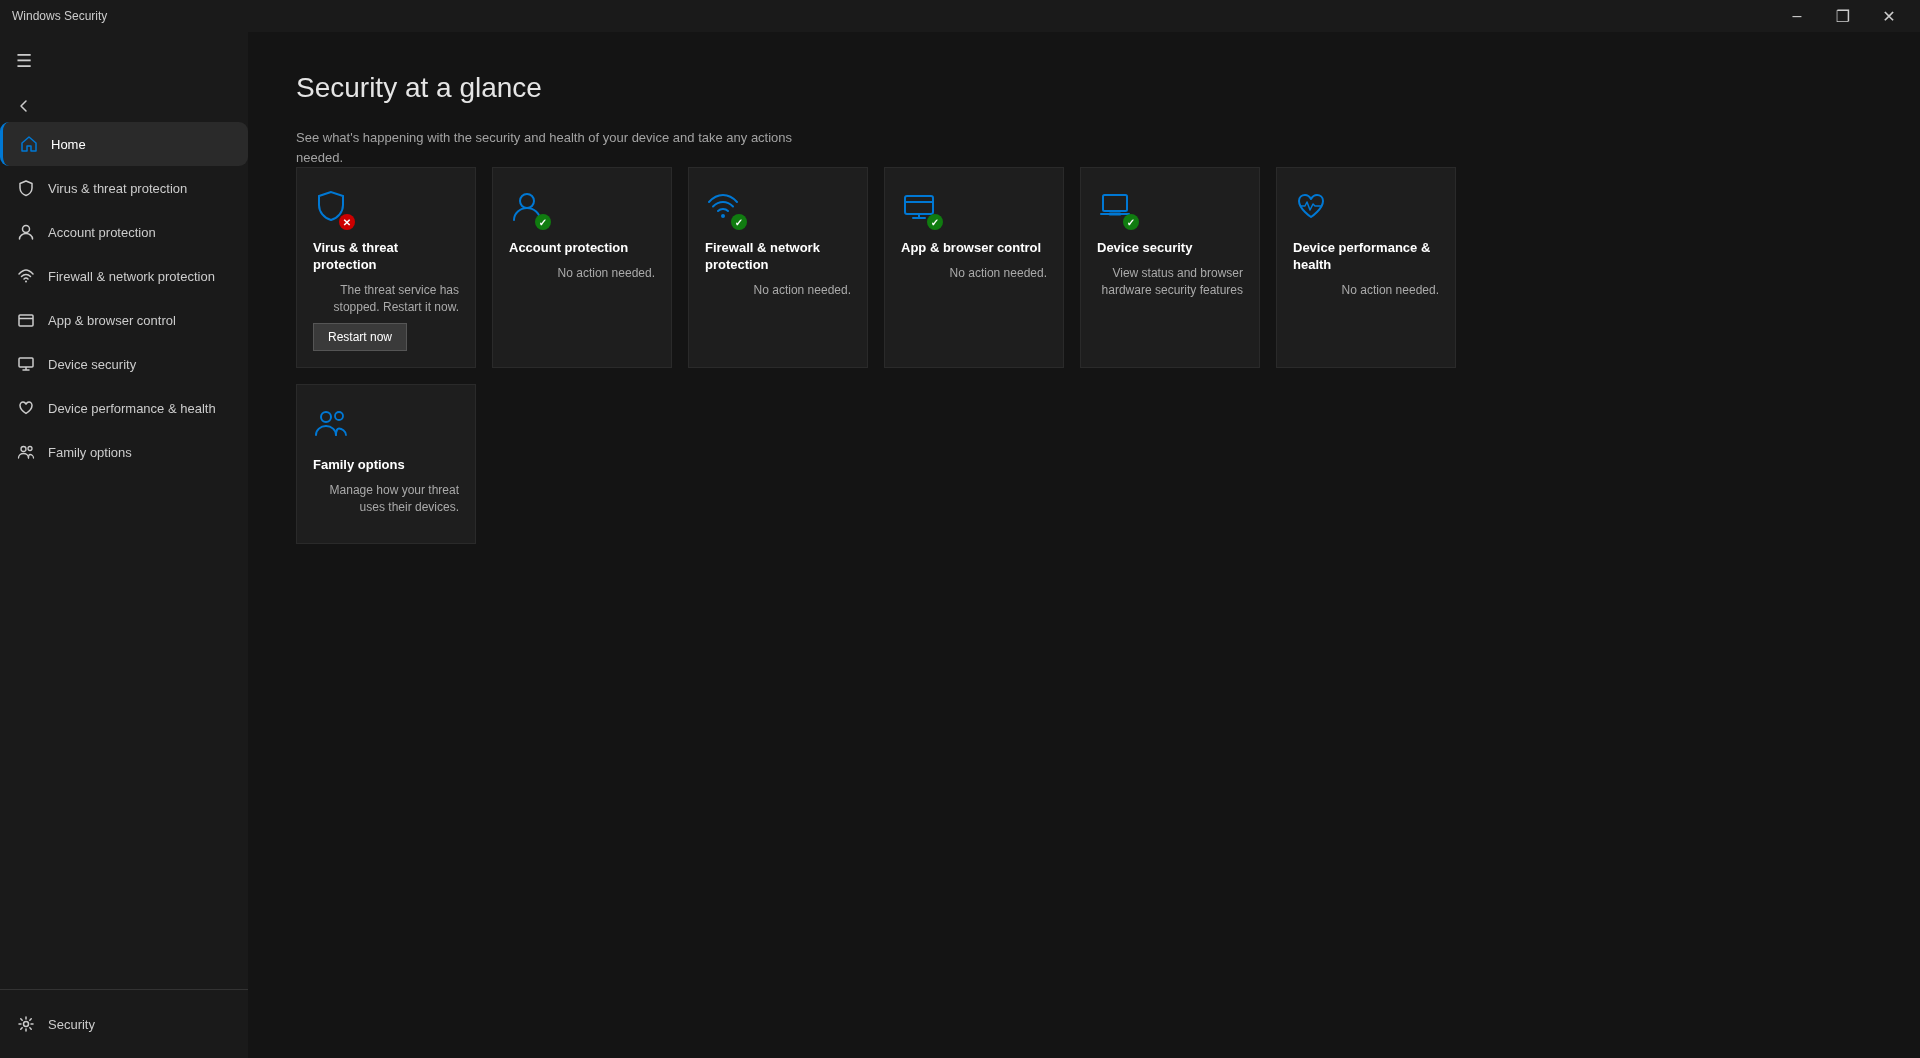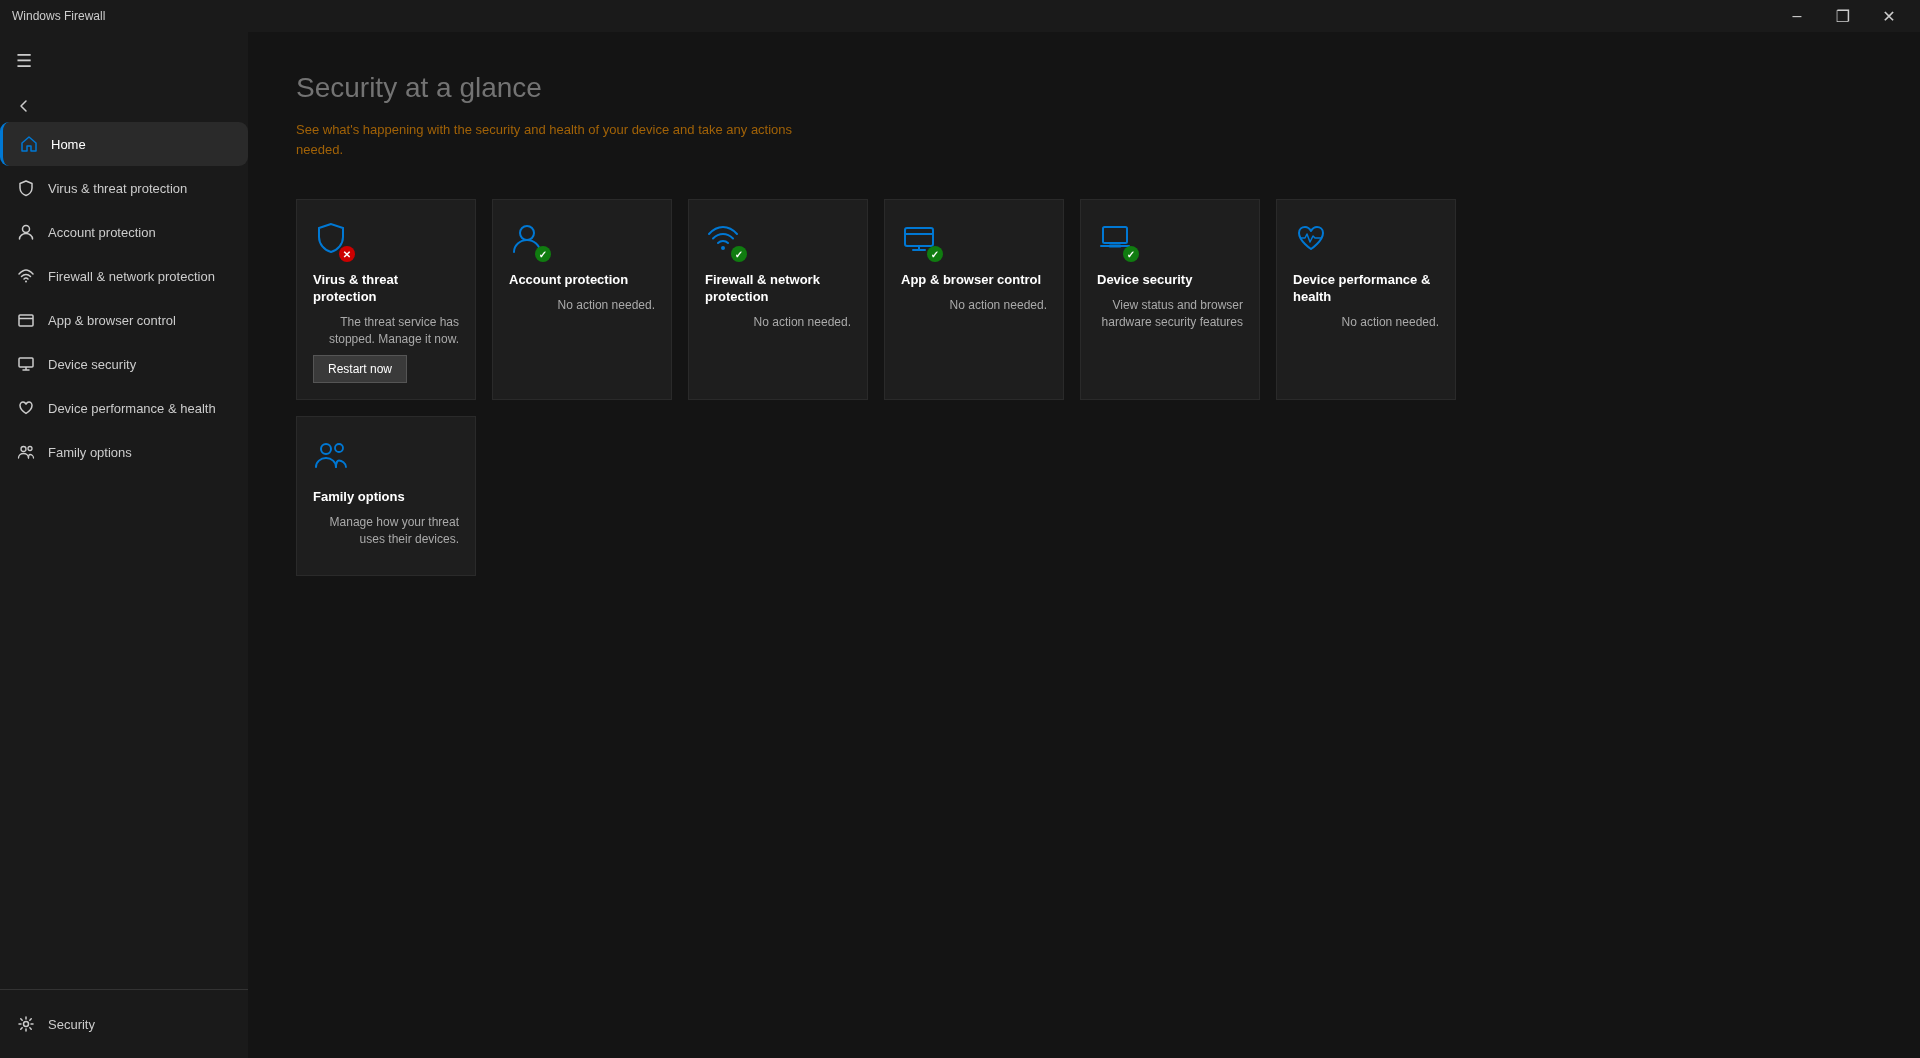--- a/index.html
+++ b/index.html
@@ -123,27 +123,26 @@
     
     .main-content {
       flex: 1;
       background: #141414;
       padding: 40px 48px;
       overflow-y: auto;
     }
     .page-title {
       font-size: 28px;
       font-weight: 300;
-      color: #737373;
-      margin-bottom: 16px;
+      color: #e5e5e5;
+      margin-bottom: 24px;
     }
     .page-subtitle {
       font-size: 13px;
-      color: #a16207;
-      margin-bottom: 40px;
+      color: #a3a3a3;
       max-width: 500px;
       line-height: 1.5;
     }
 
     
     .cards-row {
       display: flex;
       gap: 16px;
       margin-bottom: 16px;
       flex-wrap: wrap;
@@ -209,21 +208,21 @@
       width: fit-content;
     }
 
     
     svg { display: block; }
   </style>
 </head>
 <body>
 
 <div class="titlebar">
-  <span class="titlebar-title">Windows Firewall</span>
+  <span class="titlebar-title">Windows Security</span>
   <div class="titlebar-controls">
     <button class="titlebar-btn">–</button>
     <button class="titlebar-btn">❐</button>
     <button class="titlebar-btn close-btn">✕</button>
   </div>
 </div>
 
 <div class="app-container">
 
   <div class="sidebar">
@@ -344,21 +343,21 @@
       <div class="card">
         <div class="card-icon-wrapper">
           <div class="card-icon">
             <svg width="36" height="36" viewBox="0 0 36 36" fill="none">
               <path d="M18 4L6 8V17C6 24 11 30 18 32C25 30 30 24 30 17V8L18 4Z" stroke="#0078d4" stroke-width="2" fill="none"></path>
             </svg>
           </div>
           <div class="card-badge badge-red">✕</div>
         </div>
         <div class="card-title">Virus &amp; threat protection</div>
-        <div class="card-desc">The threat service has stopped. Manage it now.</div>
+        <div class="card-desc">The threat service has stopped. Restart it now.</div>
         <button class="restart-btn">Restart now</button>
       </div>
 
       <div class="card">
         <div class="card-icon-wrapper">
           <div class="card-icon">
             <svg width="36" height="36" viewBox="0 0 36 36" fill="none">
               <circle cx="18" cy="13" r="7" stroke="#0078d4" stroke-width="2" fill="none"></circle>
               <path d="M5 32C5 25.4 11 20 18 20C25 20 31 25.4 31 32" stroke="#0078d4" stroke-width="2" stroke-linecap="round" fill="none"></path>
             </svg>

